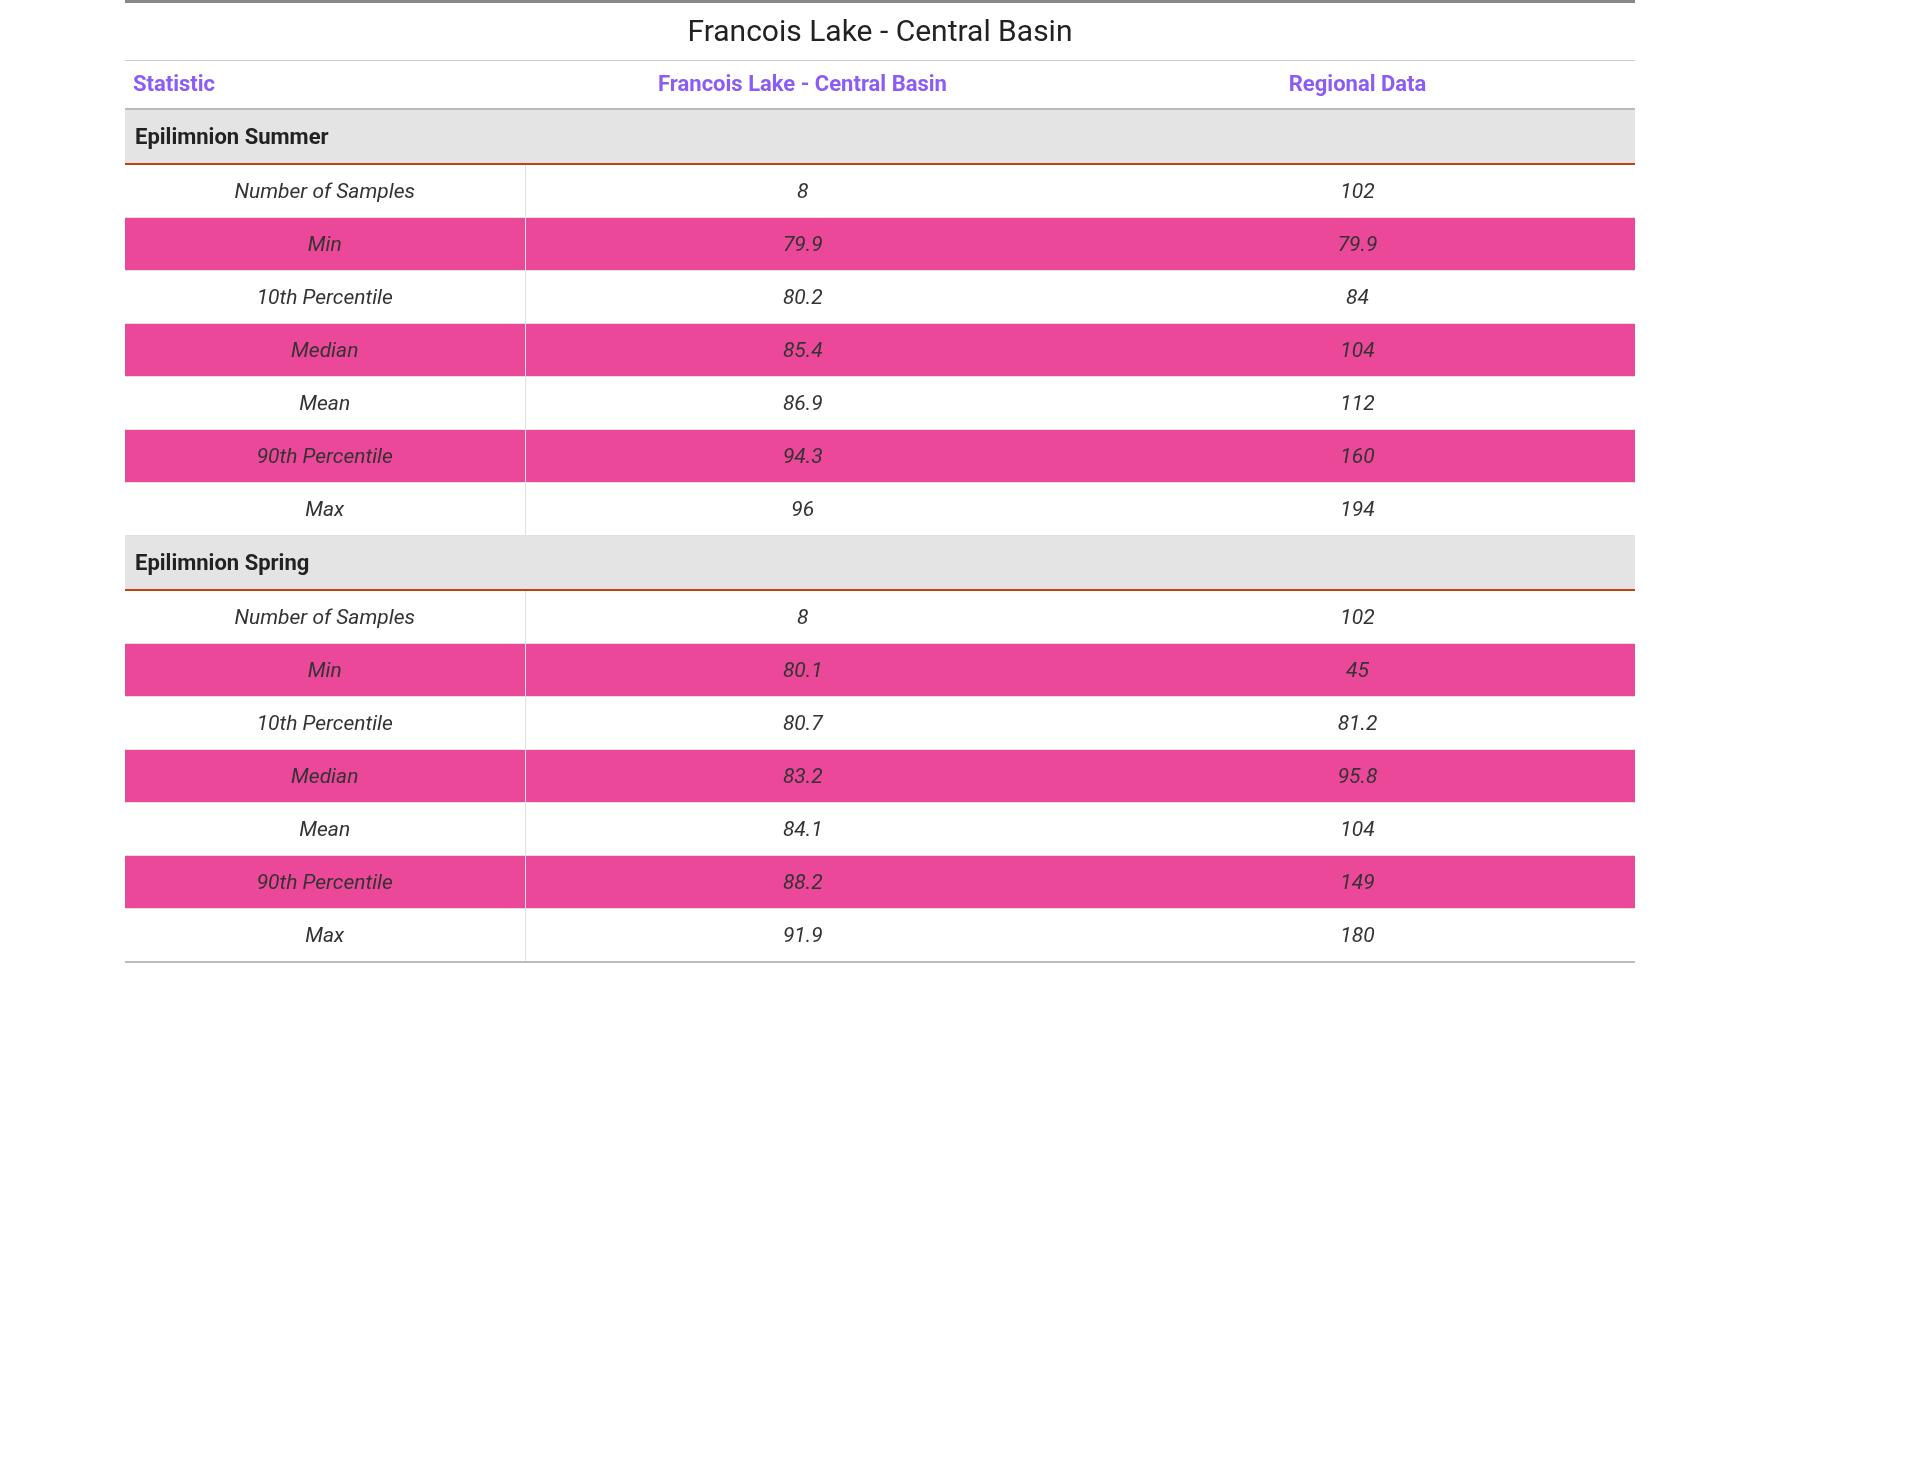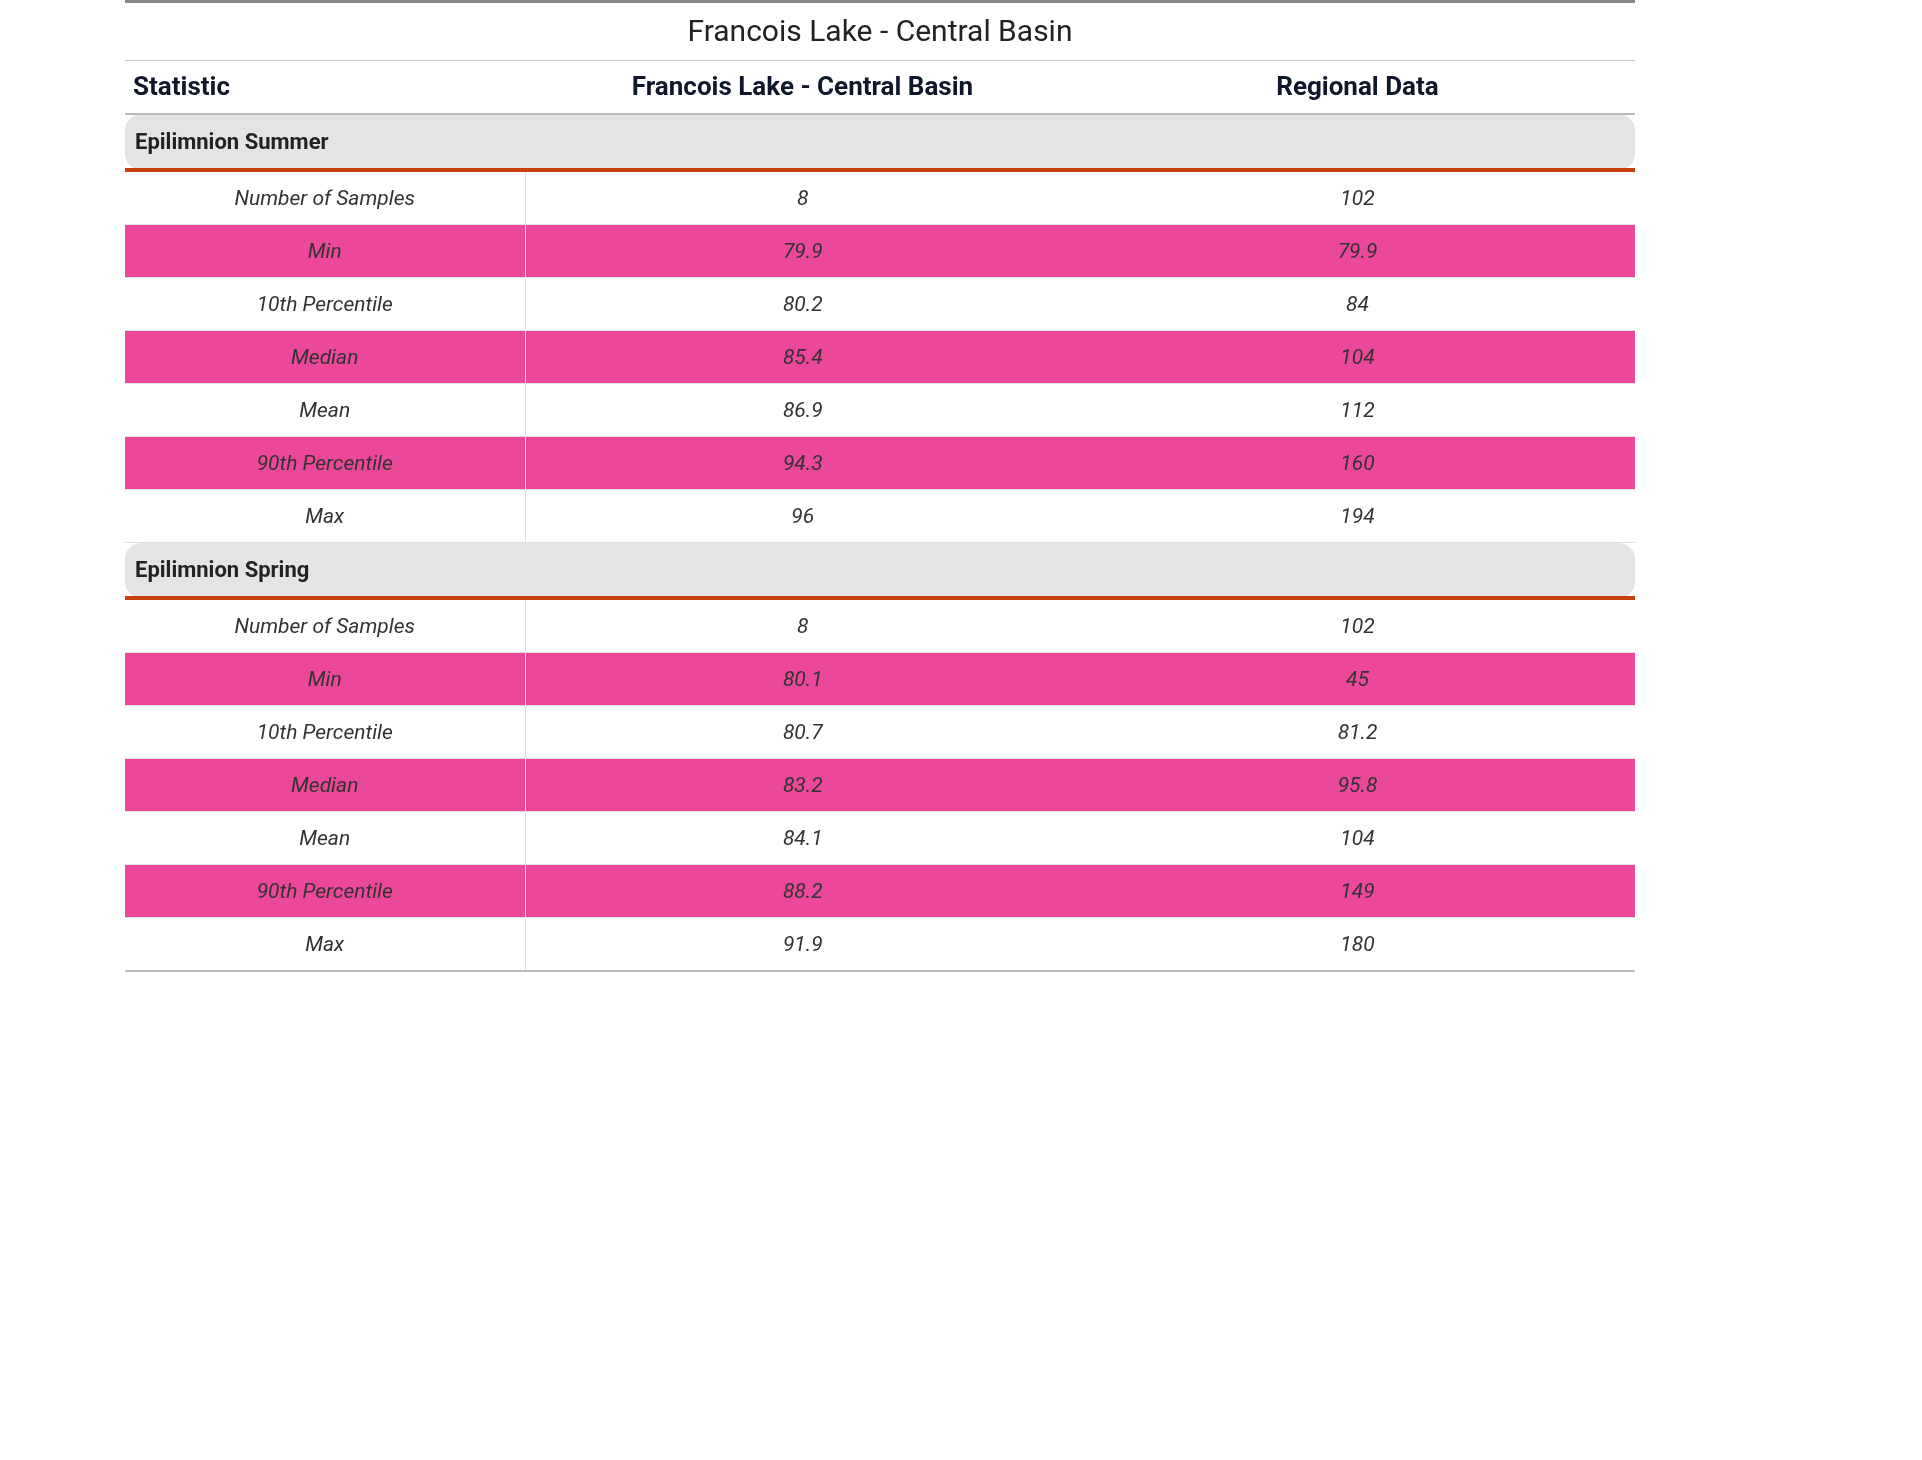--- a/index.html
+++ b/index.html
@@ -40,36 +40,35 @@
   table {
     width: 100%;
     border-collapse: collapse;
     table-layout: fixed;
   }
   col.c1 { width: 400px; }
   col.c2 { width: 555px; }
   col.c3 { width: 555px; }
   th.header {
     text-align: left;
-    font-size: 26px;
+    font-size: 22px;
     font-weight: 700;
-    color: #0f172a;
+    color: #8b5cf6;
     padding: 10px 8px 12px 8px;
     border-bottom: 2px solid #bbb;
   }
   th.header.center { text-align: center; }
   td.section {
     background: #e4e4e4;
     font-size: 22px;
     font-weight: 700;
     color: #222;
     padding: 14px 10px;
     border-top: 1px solid #ccc;
-    border-bottom: 4px solid #c2410c;
-    border-radius: 16px;
+    border-bottom: 2px solid #c2410c;
   }
   tr.datarow td {
     font-size: 21px;
     font-weight: 400;
     color: #333;
     padding: 14px 8px;
     text-align: center;
     border-bottom: 1px solid #e1e1e1;
     font-style: italic;
   }

